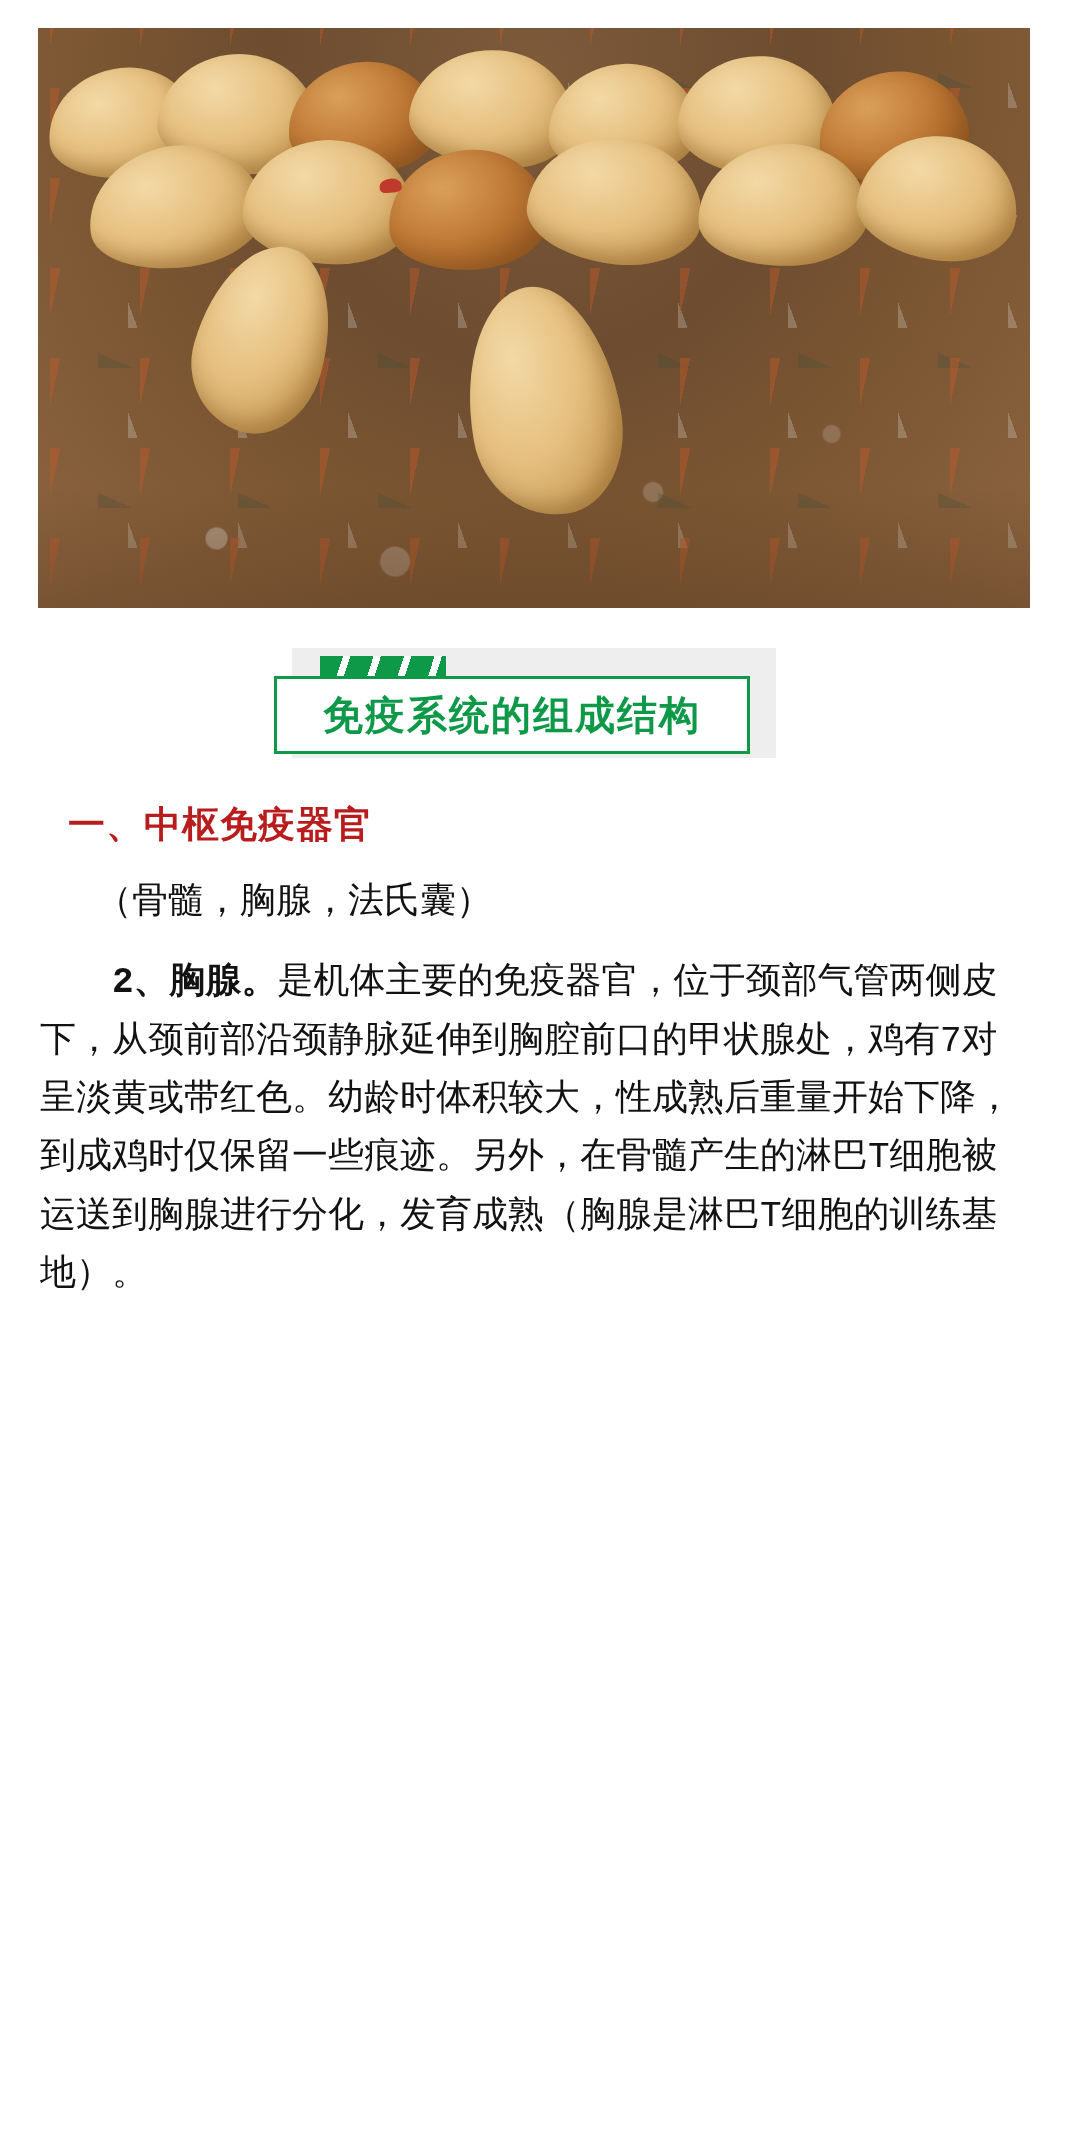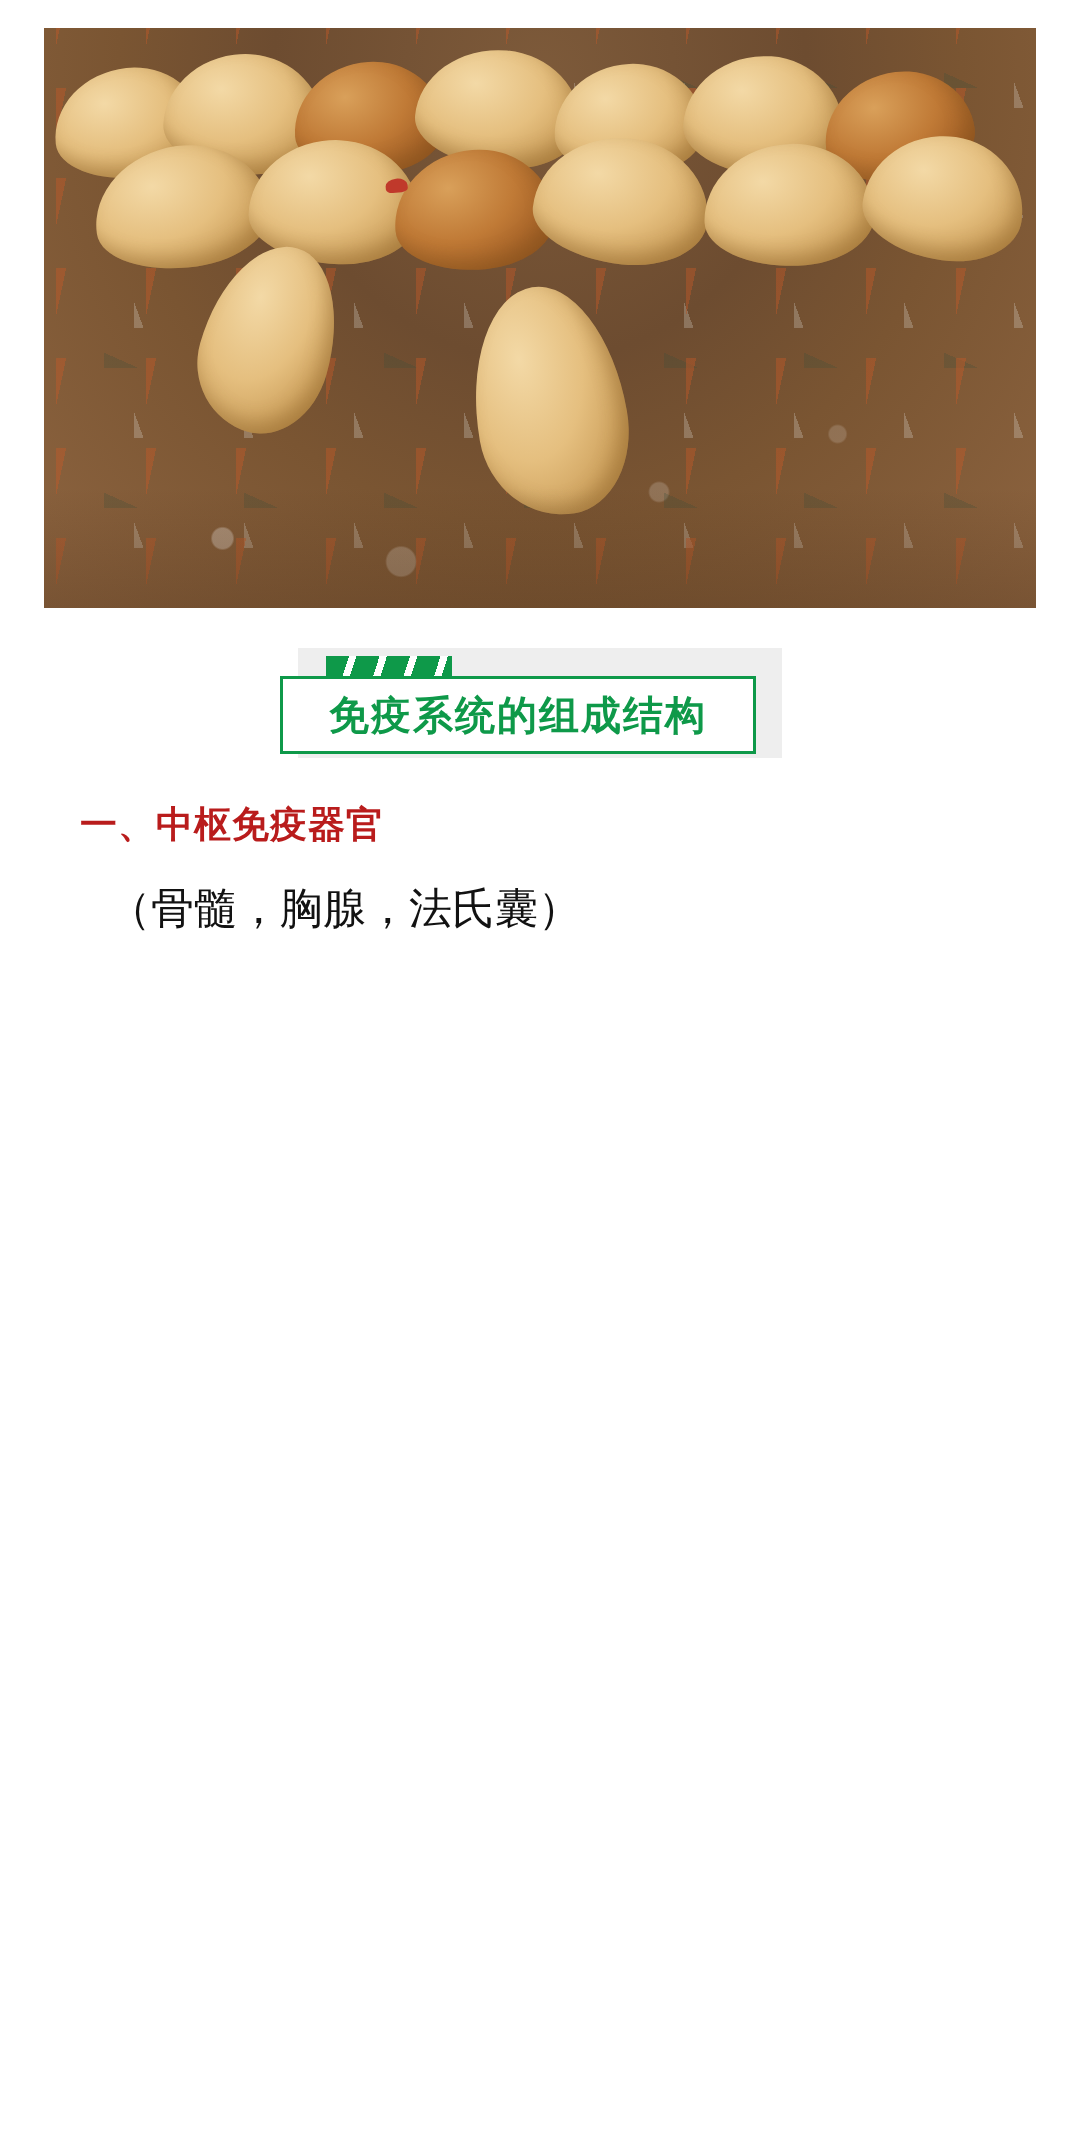--- a/index.html
+++ b/index.html
@@ -10,21 +10,21 @@
   body {
     width: 1080px;
     min-height: 2155px;
     font-family: "Liberation Sans", "DejaVu Sans", sans-serif;
     color: #1a1a1a;
   }
   .page {
     width: 1080px;
     min-height: 2155px;
     box-sizing: border-box;
-    padding: 28px 44px 0 44px;
+    padding: 28px 44px 0 32px;
     background: #ffffff;
   }
 
   
   .hero {
     width: 992px;
     height: 580px;
     margin: 0 auto;
     position: relative;
     overflow: hidden;
@@ -124,26 +124,26 @@
   h2.heading {
     font-size: 37px;
     font-weight: bold;
     color: #b91c1c;
     margin: 0 0 24px 0;
     padding-left: 28px;
     letter-spacing: 1px;
     font-family: "DejaVu Sans", "Liberation Sans", sans-serif;
   }
   p.para {
-    font-size: 43px;
+    font-size: 36px;
     line-height: 1.62;
     margin: 0 0 22px 0;
     text-indent: 72px;
     color: #121212;
-    font-family: Liberation Serif, serif;
+    font-family: Liberation Mono, monospace;
     word-break: break-word;
   }
   p.para.sub {
     text-indent: 56px;
   }
   .lead {
     font-weight: bold;
   }
 </style>
 </head>
@@ -188,16 +188,19 @@
 
   <div class="content">
 
     <h2 class="heading">一、中枢免疫器官</h2>
 
     <p class="para sub">
       <span>（骨髓，胸腺，法氏囊）</span>
     </p>
 
 
+    <p class="para">
+      <span class="lead">2、胸腺。</span><span>是机体主要的免疫器官，位于颈部气管两侧皮下，从颈前部沿颈静脉延伸到胸腔前口的甲状腺处，鸡有7对呈淡黄或带红色。幼龄时体积较大，性成熟后重量开始下降，到成鸡时仅保留一些痕迹。另外，在骨髓产生的淋巴T细胞被运送到胸腺进行分化，发育成熟（胸腺是淋巴T细胞的训练基地）。</span>
+    </p>
 
 
   </div>
 </div>
 
 </body></html>

